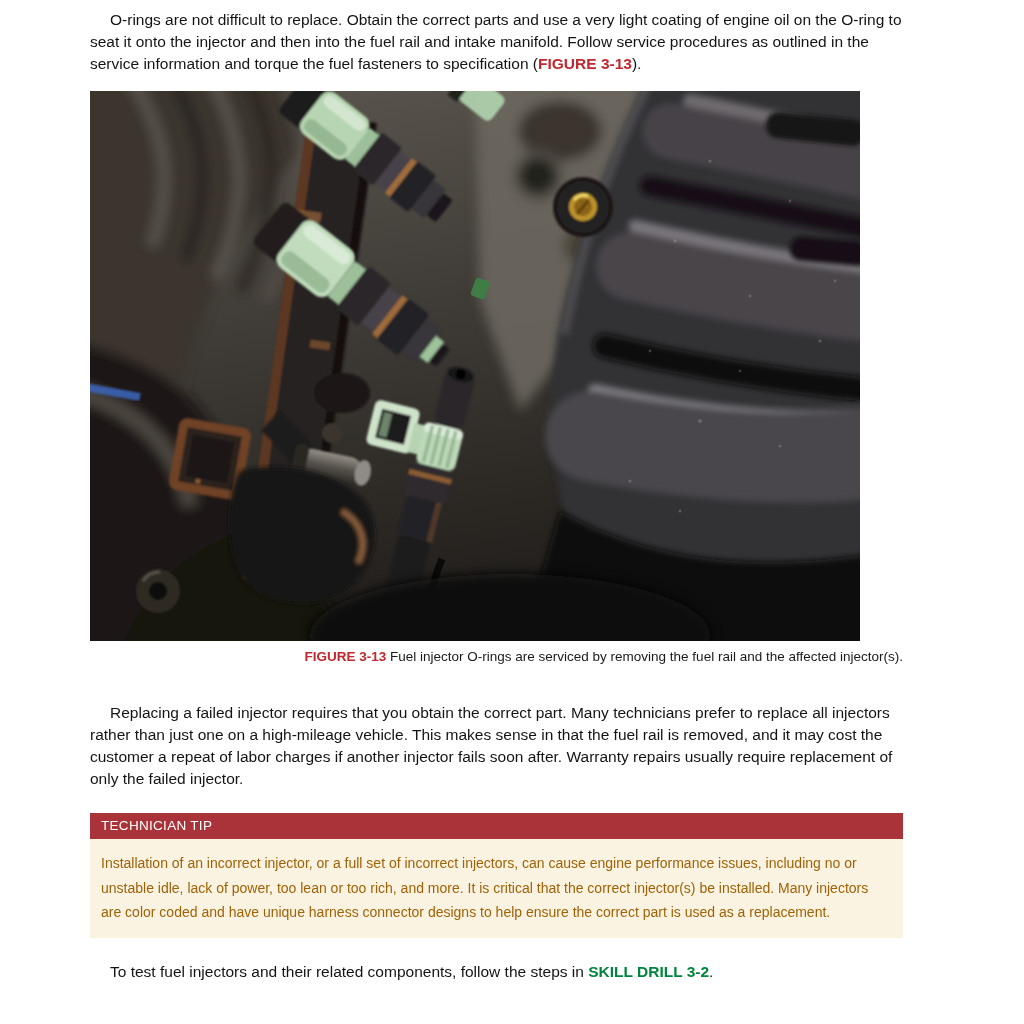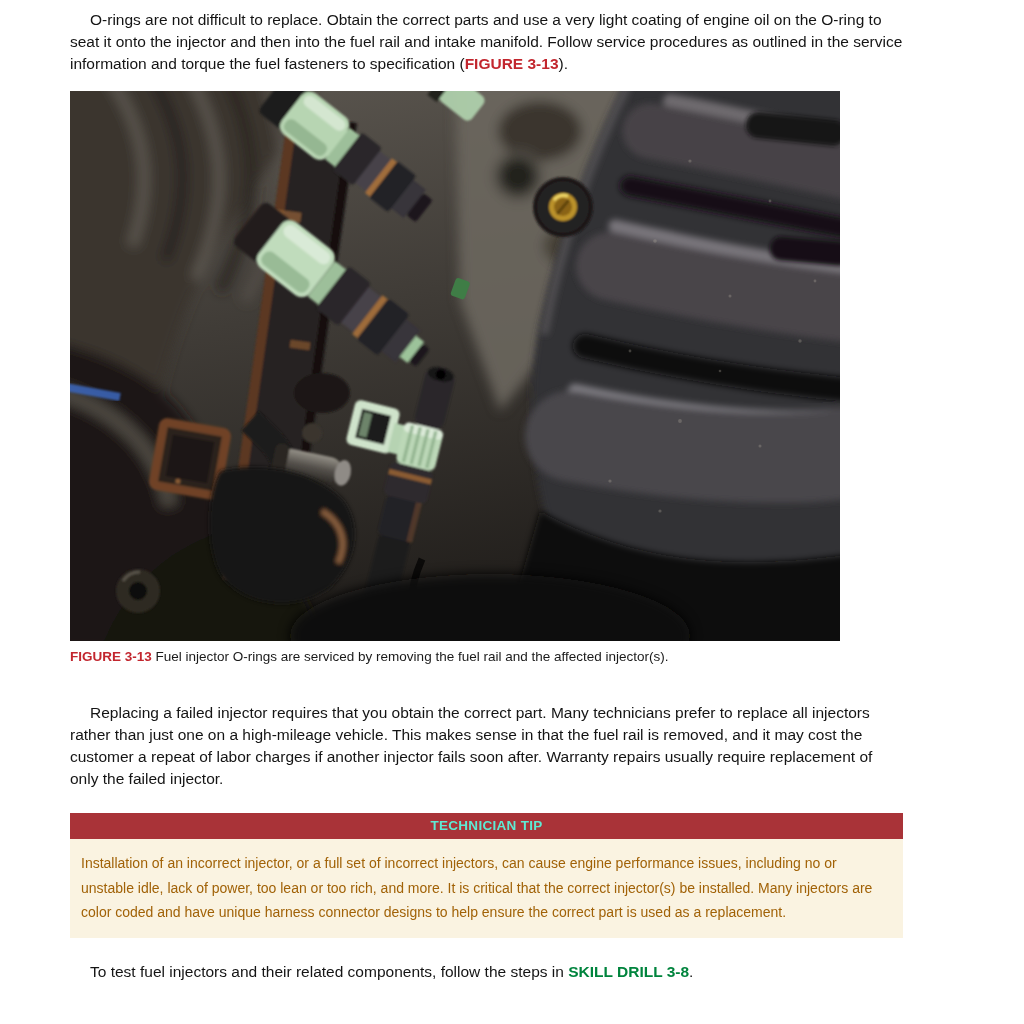--- a/index.html
+++ b/index.html
@@ -1,35 +1,35 @@
 <!DOCTYPE html>
 <html><head>
 <meta charset="utf-8">
 <style>
   html,body{margin:0;padding:0;background:#ffffff;}
   .page{
     position:relative;
     width:1024px;height:1024px;
     box-sizing:border-box;
-    padding:9px 121px 0 70px;
+    padding:9px 121px 0 90px;
     background:#ffffff;
     font-family:"Liberation Sans", sans-serif;
     color:#141414;
   }
   p{margin:0;font-size:15.5px;line-height:22px;text-indent:20px;}
   .ref-red{color:#c2262e;font-weight:700;}
   .ref-green{color:#00843d;font-weight:700;}
   figure{margin:16px 0 0 0;}
   .photo{width:770px;height:550px;overflow:hidden;background:#2b2825;line-height:0;}
-  figcaption{margin-top:7px;text-align:left;font-size:13.5px;line-height:17px;color:#1a1a1a;}
+  figcaption{margin-top:7px;text-align:right;font-size:13.5px;line-height:17px;color:#1a1a1a;}
   .cap-label{color:#c2262e;font-weight:700;}
   .credit{margin-top:9px;text-align:center;font-size:12.5px;color:#1a1a1a;}
   .p-replacing{margin-top:37px;}
   .tip{margin-top:23px;}
-  .tip-header{background:#a93338;color:#5eead4;font-weight:700;font-size:13.5px;letter-spacing:.3px;padding:5px 11px 6px;text-align:center;}
+  .tip-header{background:#a93338;color:#ffffff;font-weight:400;font-size:13.5px;letter-spacing:.3px;padding:5px 11px 6px;}
   .tip-body{background:#faf3e1;padding:12px 12px 13px 11px;font-size:14px;line-height:24.5px;color:#a16207;}
   .p-closing{margin-top:23px;}
 </style>
 </head>
 <body>
 
 <div class="page">
 
   <p class="p-intro"><span>O-rings are not difficult to replace. Obtain the correct parts and use a very light coating of engine oil on the O-ring to seat it onto the injector and then into the fuel rail and intake manifold. Follow service procedures as outlined in the service information and torque the fuel fasteners to specification (</span><span class="ref-red">FIGURE 3-13</span><span>).</span></p>
 
@@ -230,15 +230,15 @@
     <figcaption><span class="cap-label">FIGURE 3-13</span><span> Fuel injector O-rings are serviced by removing the fuel rail and the affected injector(s).</span></figcaption>
   </figure>
 
   <p class="p-replacing">Replacing a failed injector requires that you obtain the correct part. Many technicians prefer to replace all injectors rather than just one on a high-mileage vehicle. This makes sense in that the fuel rail is removed, and it may cost the customer a repeat of labor charges if another injector fails soon after. Warranty repairs usually require replacement of only the failed injector.</p>
 
   <section class="tip">
     <div class="tip-header">TECHNICIAN TIP</div>
     <div class="tip-body">Installation of an incorrect injector, or a full set of incorrect injectors, can cause engine performance issues, including no or unstable idle, lack of power, too lean or too rich, and more. It is critical that the correct injector(s) be installed. Many injectors are color coded and have unique harness connector designs to help ensure the correct part is used as a replacement.</div>
   </section>
 
-  <p class="p-closing"><span>To test fuel injectors and their related components, follow the steps in </span><span class="ref-green">SKILL DRILL 3-8</span><span>.</span></p>
+  <p class="p-closing"><span>To test fuel injectors and their related components, follow the steps in </span><span class="ref-green">SKILL DRILL 3-2</span><span>.</span></p>
 
 </div>
 
 </body></html>

